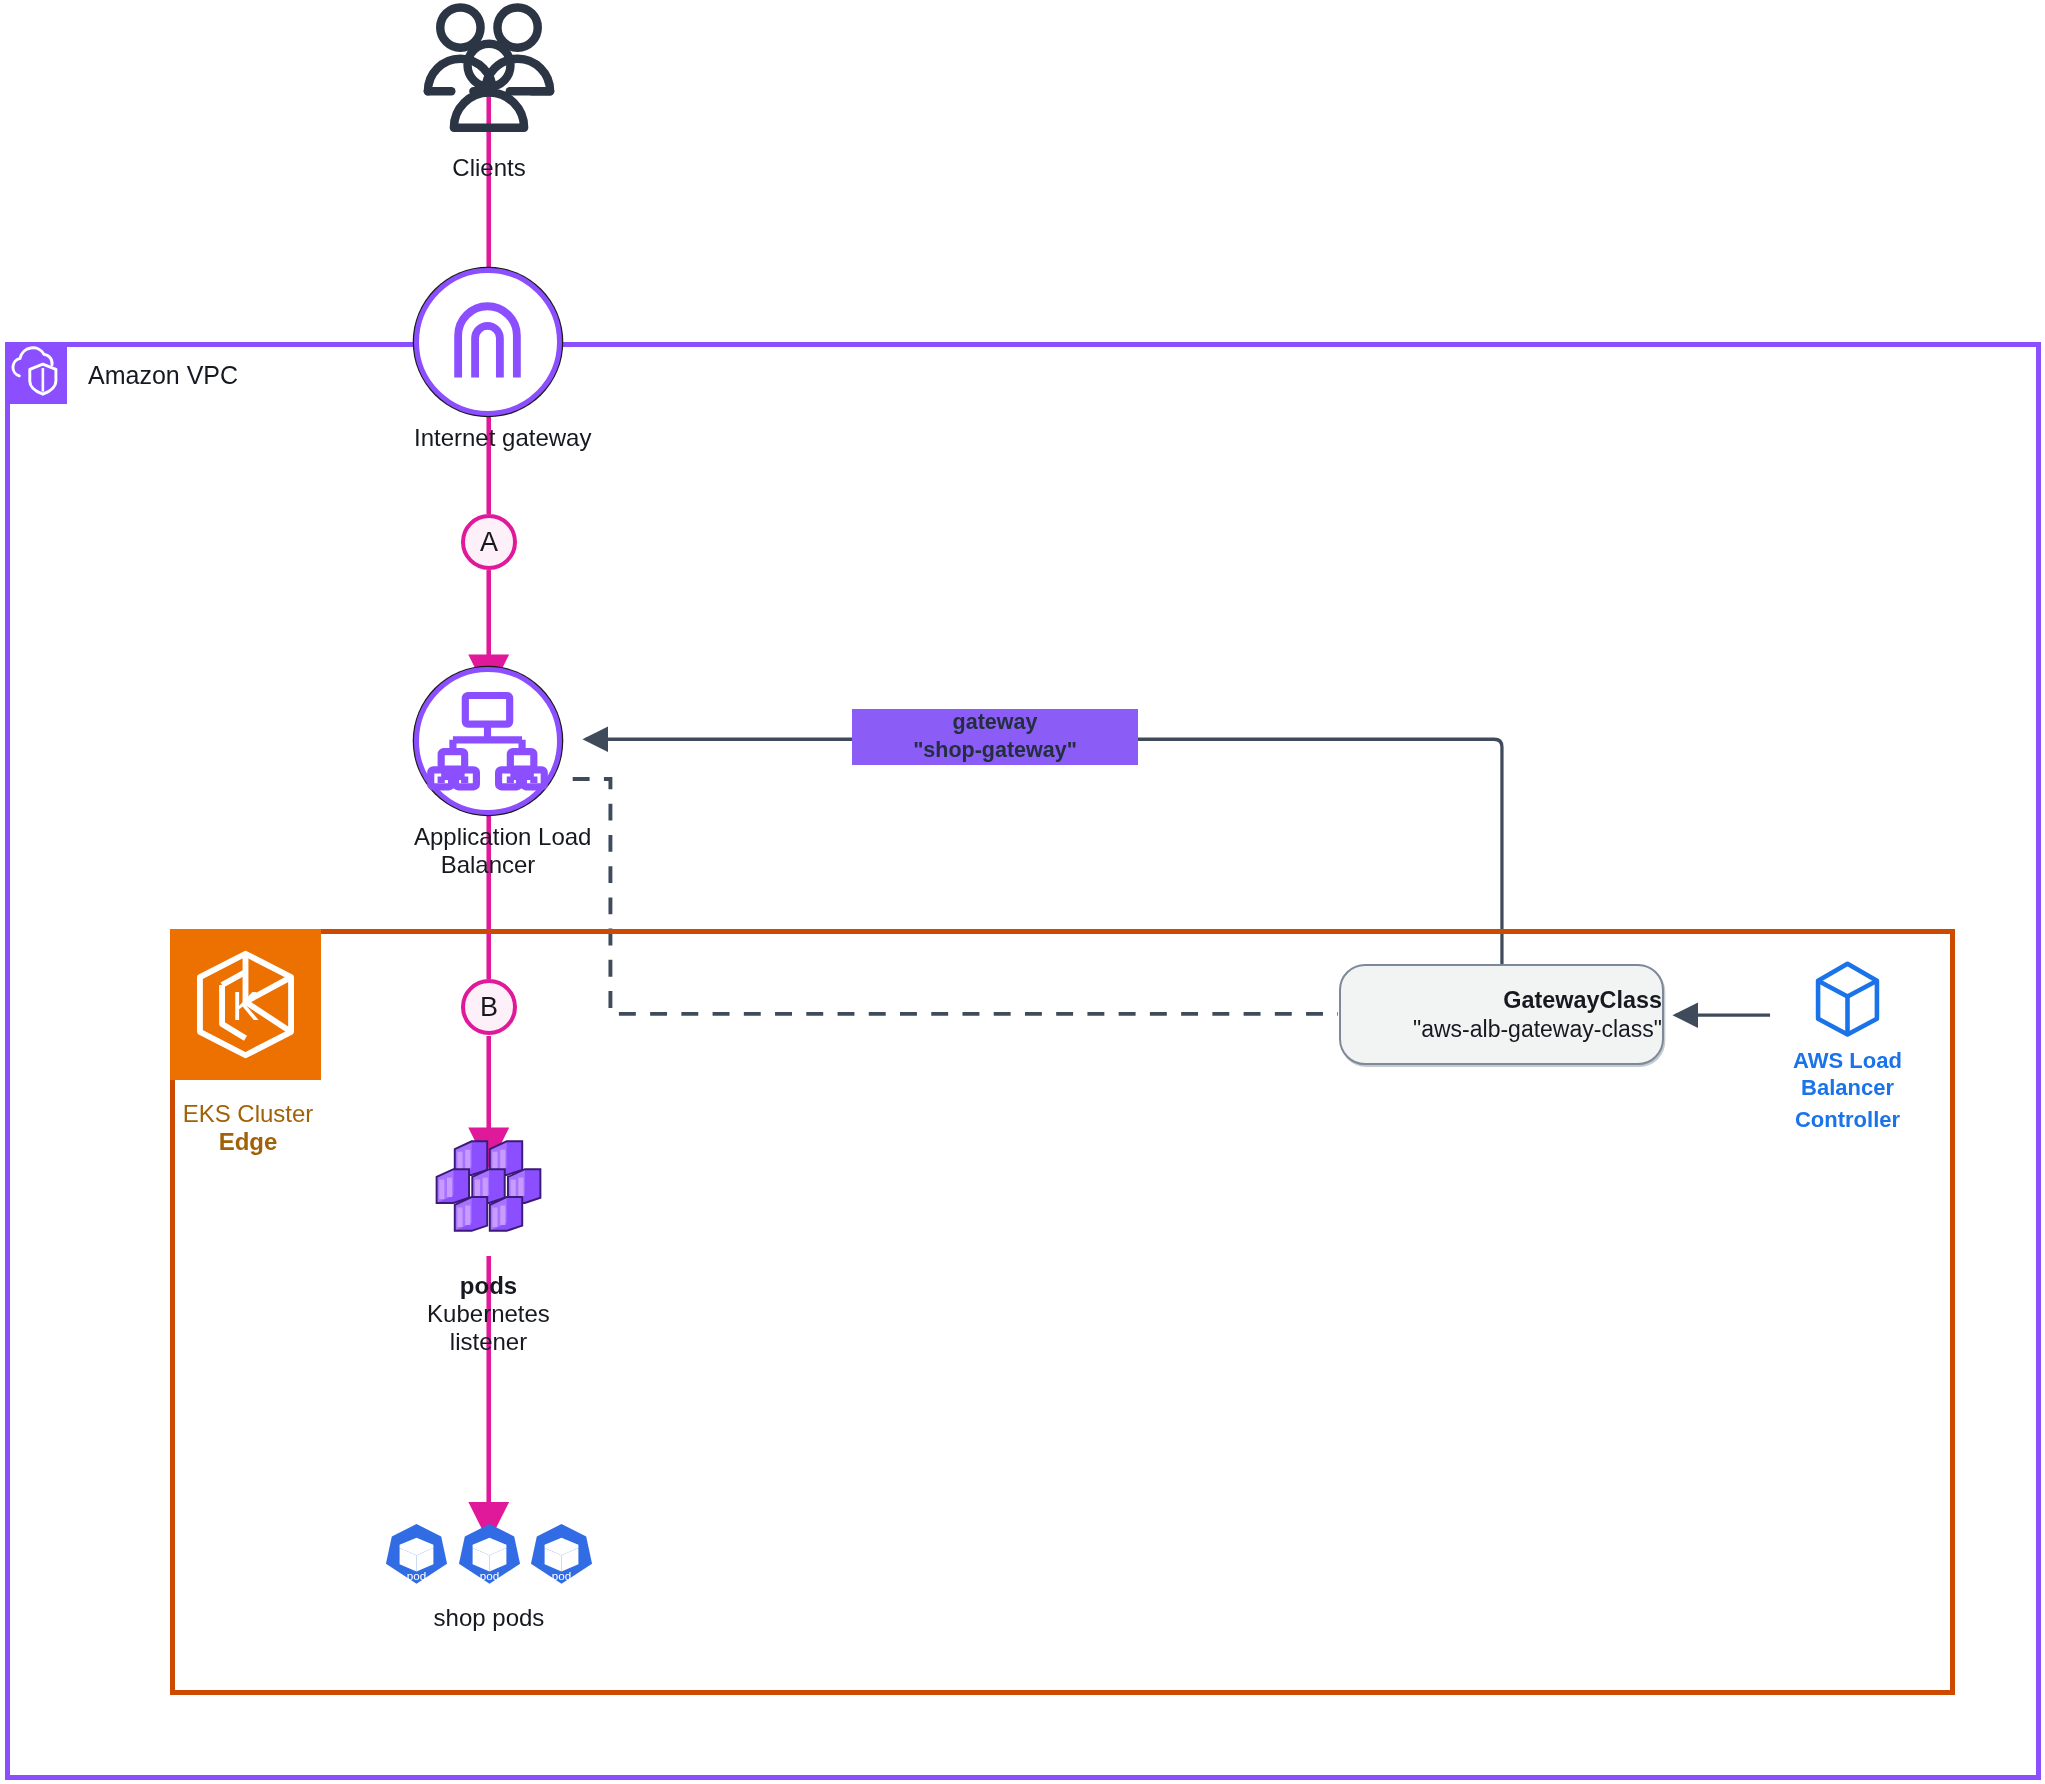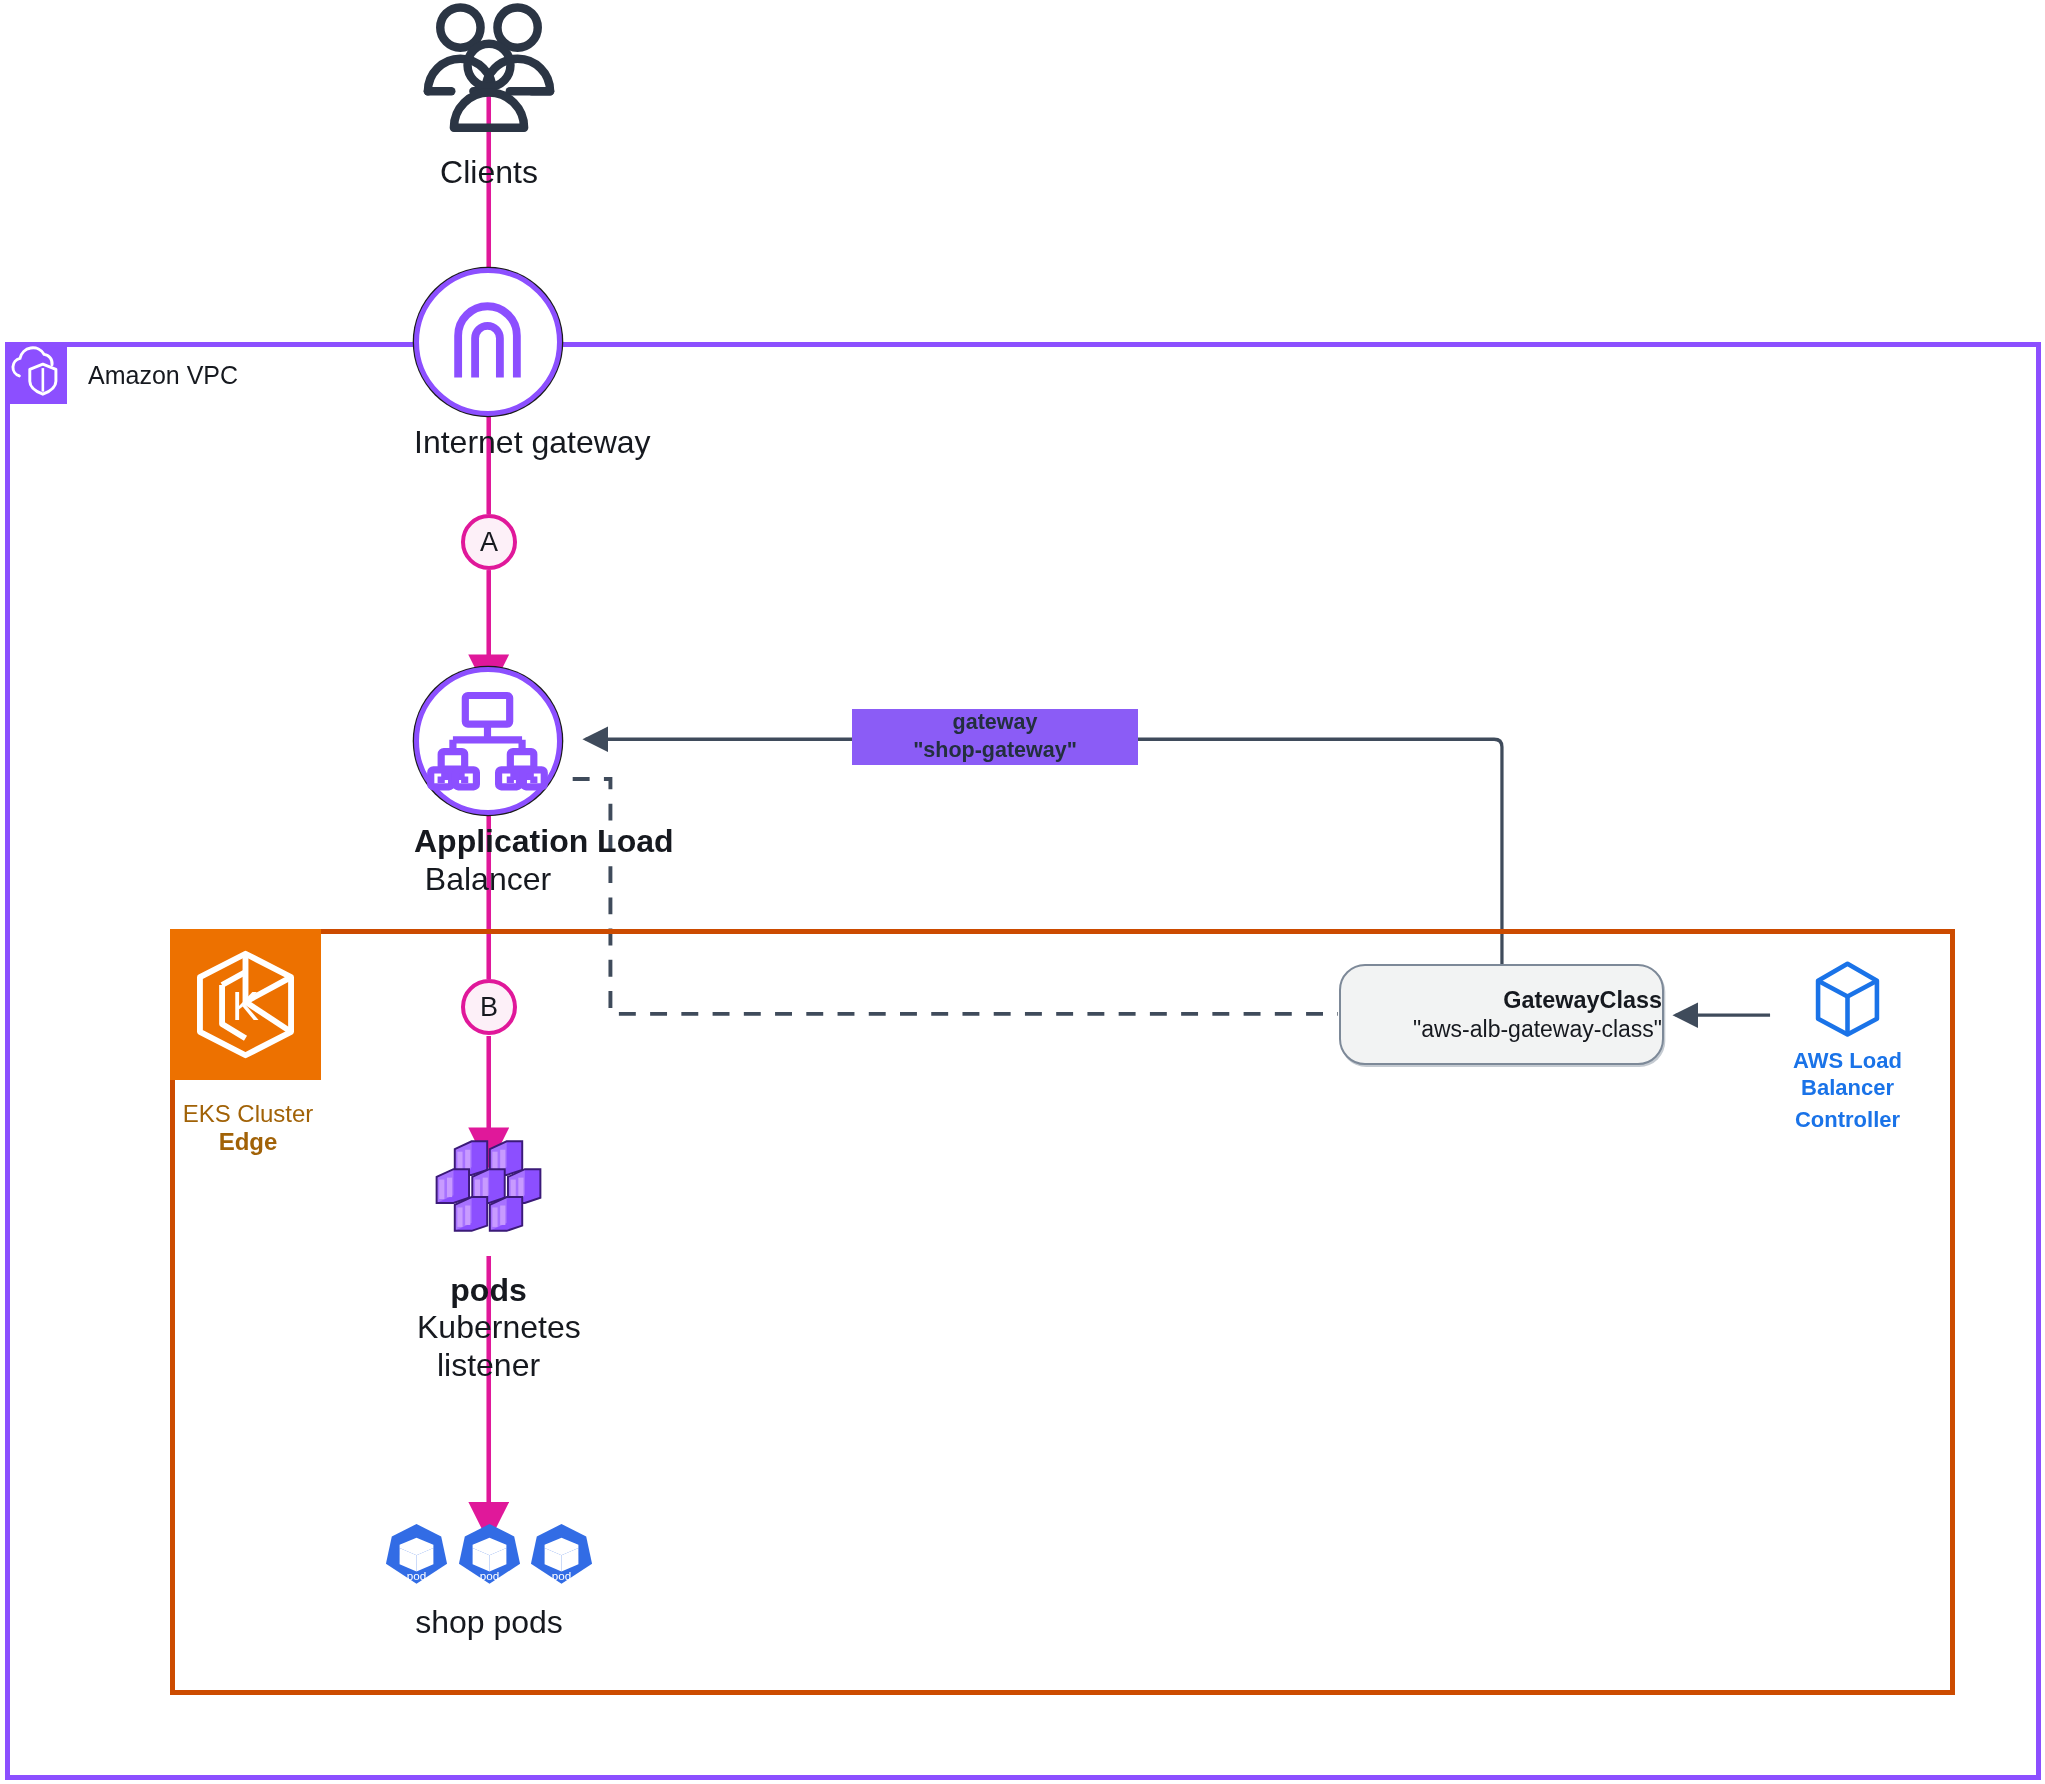--- a/index.html
+++ b/index.html
@@ -14,21 +14,21 @@
 
   .eks-box{position:absolute;left:170px;top:929px;width:1785px;height:766px;
            border:5.9px solid #CC4B00;box-sizing:border-box;background:transparent;}
   .eks-badge{position:absolute;left:170px;top:929px;width:151px;height:151px;background:#ED7100;}
   .eks-label{position:absolute;left:170px;top:1100px;width:156px;text-align:center;
              font-size:24px;color:#a16207;line-height:1.18;}
   .eks-label b{display:block;font-weight:bold;}
 
   
   .node{position:absolute;text-align:center;}
-  .node .cap{font-size:32px;color:#16191f;line-height:1.18;white-space:nowrap;}
+  .node .cap{font-size:24px;color:#16191f;line-height:1.18;white-space:nowrap;}
   .node .cap.bold{font-weight:bold;}
 
   .circ-icon{width:148px;height:148px;border-radius:50%;border:5.9px solid #8C4FFF;
              box-sizing:border-box;background:#fff;position:relative;
              box-shadow:0 0 0 1.3px #1b1b1b;}
 
   
   .badge-letter{position:absolute;width:56px;height:56px;border-radius:50%;
                 background:#FDF0F8;border:4.6px solid #E0189A;box-sizing:border-box;
                 display:flex;align-items:center;justify-content:center;
@@ -164,21 +164,21 @@
           <rect x="140" y="122" width="36" height="27" rx="4"></rect>
           <path d="M52 149 L52 160 M34 160 L70 160 M34 160 L34 170 M70 160 L70 170
                    M158 149 L158 160 M140 160 L176 160 M140 160 L140 170 M176 160 L176 170"></path>
           <rect x="18" y="150" width="32" height="26" rx="4"></rect>
           <rect x="56" y="150" width="32" height="26" rx="4"></rect>
           <rect x="122" y="150" width="32" height="26" rx="4"></rect>
           <rect x="160" y="150" width="32" height="26" rx="4"></rect>
         </g>
       </svg>
     </div>
-    <div class="cap" style="margin-top:7.8px;font-weight:bold;">Application Load</div>
+    <div class="cap" style="margin-top:7.8px;">Application Load</div>
     <div class="cap">Balancer</div>
   </div>
 
   <div class="badge-letter" style="left:461px;top:979px;">
     <span>B</span>
   </div>
 
   <div class="node" style="left:417px;top:1140px;width:143px;">
     <div class="svc-icon">
       <svg width="143" height="120" viewBox="0 0 220 185">

